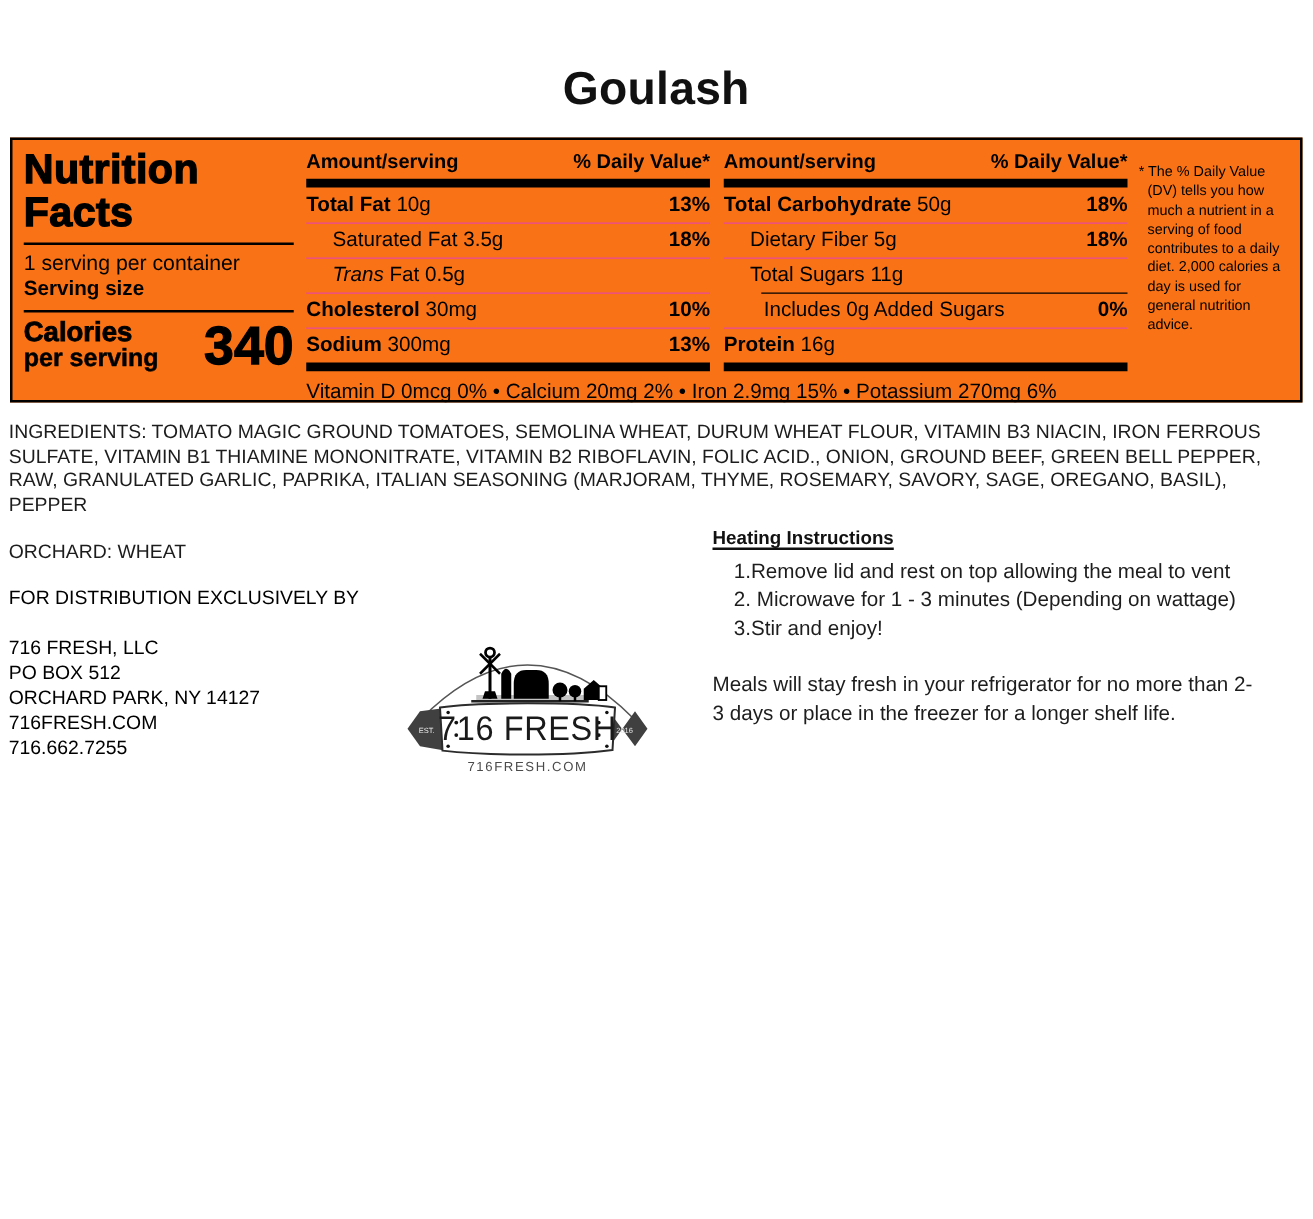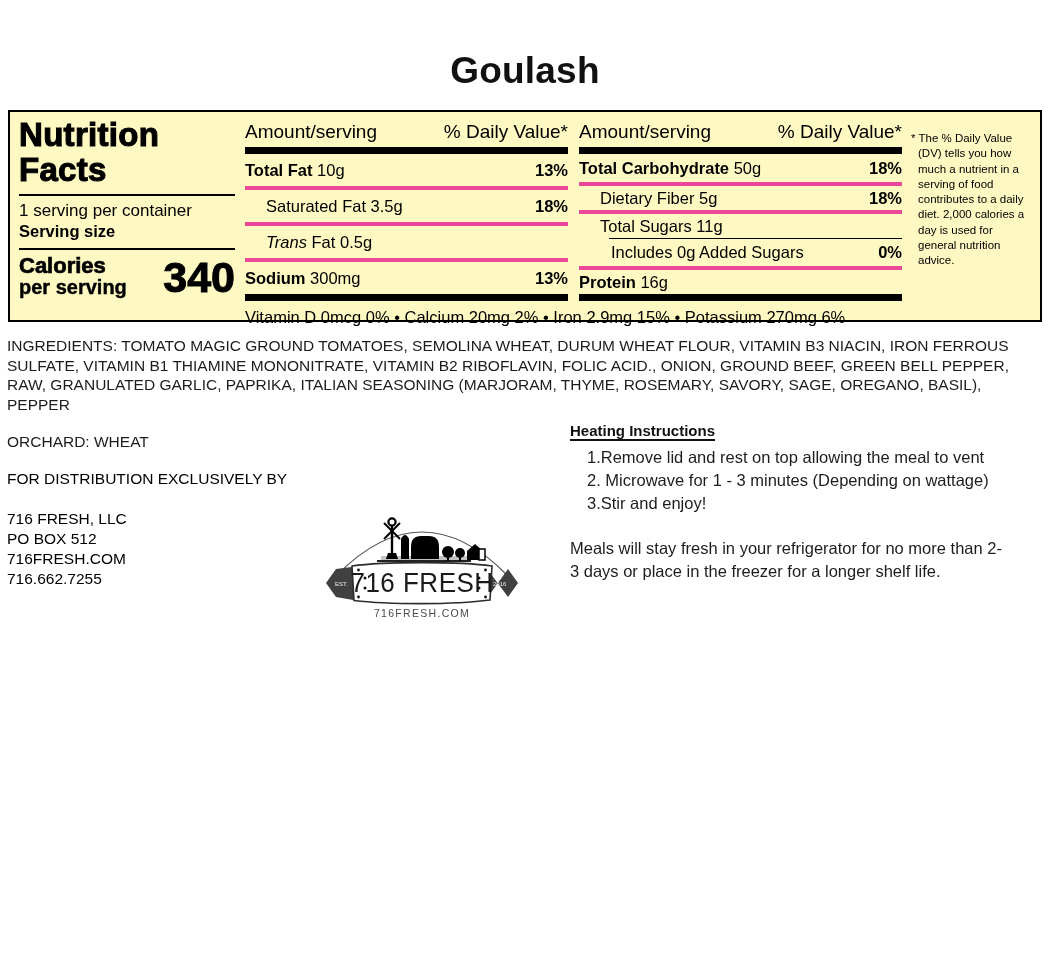--- a/index.html
+++ b/index.html
@@ -4,42 +4,42 @@
 <style>
   * { margin:0; padding:0; box-sizing:border-box; }
   body { background:#fff; font-family:"Liberation Sans", sans-serif; color:#000; }
   .page { position:relative; width:1050px; height:975px; background:#fff; overflow:hidden; }
 
   .page-title { position:absolute; top:50px; left:0; width:1050px; text-align:center;
     font-size:37px; font-weight:bold; color:#111; letter-spacing:0.2px; }
 
   
   .label-box { position:absolute; top:110px; left:8px; width:1034px; height:212px;
-    border:2px solid #000; display:flex; padding:4px 8px 4px 7px; background:#fef9c3; }
+    border:2px solid #000; display:flex; padding:4px 8px 4px 7px; background:#f97316; }
 
   .nf-left { width:228px; padding:2px 10px 2px 2px; display:flex; flex-direction:column; }
   .nf-title { font-size:33px; line-height:1.05; font-weight:bold; letter-spacing:0.3px;
     -webkit-text-stroke:1.1px #000; }
   .nf-rule { border-top:2px solid #000; margin:7px 0 4px; }
   .nf-serv1 { font-size:17px; line-height:1.25; }
   .nf-serv2, .nf-serv3 { font-size:16.5px; font-weight:bold; line-height:1.2; }
   .nf-cal { display:flex; justify-content:space-between; align-items:center; margin-top:1px; }
   .nf-cal-l1 { font-size:22px; font-weight:bold; line-height:1.0; -webkit-text-stroke:0.7px #000; }
   .nf-cal-l2 { font-size:20px; font-weight:bold; line-height:1.05; -webkit-text-stroke:0.4px #000; }
   .nf-cal-num { font-size:43px; font-weight:bold; line-height:0.85; -webkit-text-stroke:1px #000; }
 
   .nf-middle { flex:1; display:flex; flex-direction:column; padding-top:4px; }
   .nf-cols { display:flex; flex:1; }
   .nf-col { flex:1; display:flex; flex-direction:column; }
   .nf-col + .nf-col { margin-left:11px; }
-  .nf-colhead { display:flex; justify-content:space-between; font-size:19px; font-weight:normal;
+  .nf-colhead { display:flex; justify-content:space-between; font-size:16px; font-weight:bold;
     padding:1px 0 4px; }
   .nf-bar { height:7px; background:#000; flex:none; }
   .nf-row { display:flex; justify-content:space-between; align-items:center; flex:1;
-    min-height:28px; border-top:4px solid #ec4899; font-size:16.5px; position:relative; }
+    min-height:28px; border-top:1px solid #ec4899; font-size:16.5px; position:relative; }
   .nf-row.first, .nf-row.topline { border-top:none; }
   .inline-top { position:absolute; top:0; left:30px; right:0; height:1px; background:#000; }
   .nf-name { white-space:pre-wrap; }
   .nf-row.ind1 .nf-name { padding-left:21px; }
   .nf-row.ind2 .nf-name { padding-left:32px; }
   .nf-dv { font-weight:bold; }
   .nf-micros { font-size:16.5px; padding:7px 0 1px; }
 
   .nf-footnote { width:130px; padding:15px 0 0 9px; font-size:11.5px; line-height:1.33; }
   .hang { padding-left:7px; text-indent:-7px; }
@@ -104,20 +104,24 @@
               <span class="nf-dv">13%</span>
             </div>
             <div class="nf-row ind1">
               <span class="nf-name">Saturated Fat 3.5g</span>
               <span class="nf-dv">18%</span>
             </div>
             <div class="nf-row ind1">
               <span class="nf-name"><i>Trans</i> Fat 0.5g</span>
             </div>
             <div class="nf-row">
+              <span class="nf-name"><b>Cholesterol</b> 30mg</span>
+              <span class="nf-dv">10%</span>
+            </div>
+            <div class="nf-row">
               <span class="nf-name"><b>Sodium</b> 300mg</span>
               <span class="nf-dv">13%</span>
             </div>
             <div class="nf-bar"></div>
           </div>
         <div class="nf-col" id="nf-col-1">
           <div class="nf-colhead">
             <span>Amount/serving</span>
             <span>% Daily Value*</span>
           </div>
@@ -153,20 +157,21 @@
   </div>
 
   <div class="ingredients">INGREDIENTS: TOMATO MAGIC GROUND TOMATOES, SEMOLINA WHEAT, DURUM WHEAT FLOUR, VITAMIN B3 NIACIN, IRON FERROUS SULFATE, VITAMIN B1 THIAMINE MONONITRATE, VITAMIN B2 RIBOFLAVIN, FOLIC ACID., ONION, GROUND BEEF, GREEN BELL PEPPER, RAW, GRANULATED GARLIC, PAPRIKA, ITALIAN SEASONING (MARJORAM, THYME, ROSEMARY, SAVORY, SAGE, OREGANO, BASIL), PEPPER</div>
 
   <div class="contains">ORCHARD: WHEAT</div>
 
   <div class="distribution" id="distribution-block">
       <div style="margin-bottom: 20px;">FOR DISTRIBUTION EXCLUSIVELY BY</div>
       <div>716 FRESH, LLC</div>
       <div>PO BOX 512</div>
+      <div>ORCHARD PARK, NY 14127</div>
       <div>716FRESH.COM</div>
       <div>716.662.7255</div>
     </div>
 
   <div class="logo">
     <svg width="202" height="114" viewBox="0 0 202 114">
 
       <path d="M16,66 Q101,-20 186,66" fill="none" stroke="#555" stroke-width="1.2"></path>
 
       <rect x="60" y="47" width="88" height="5" fill="#aaa" opacity="0.7"></rect>

